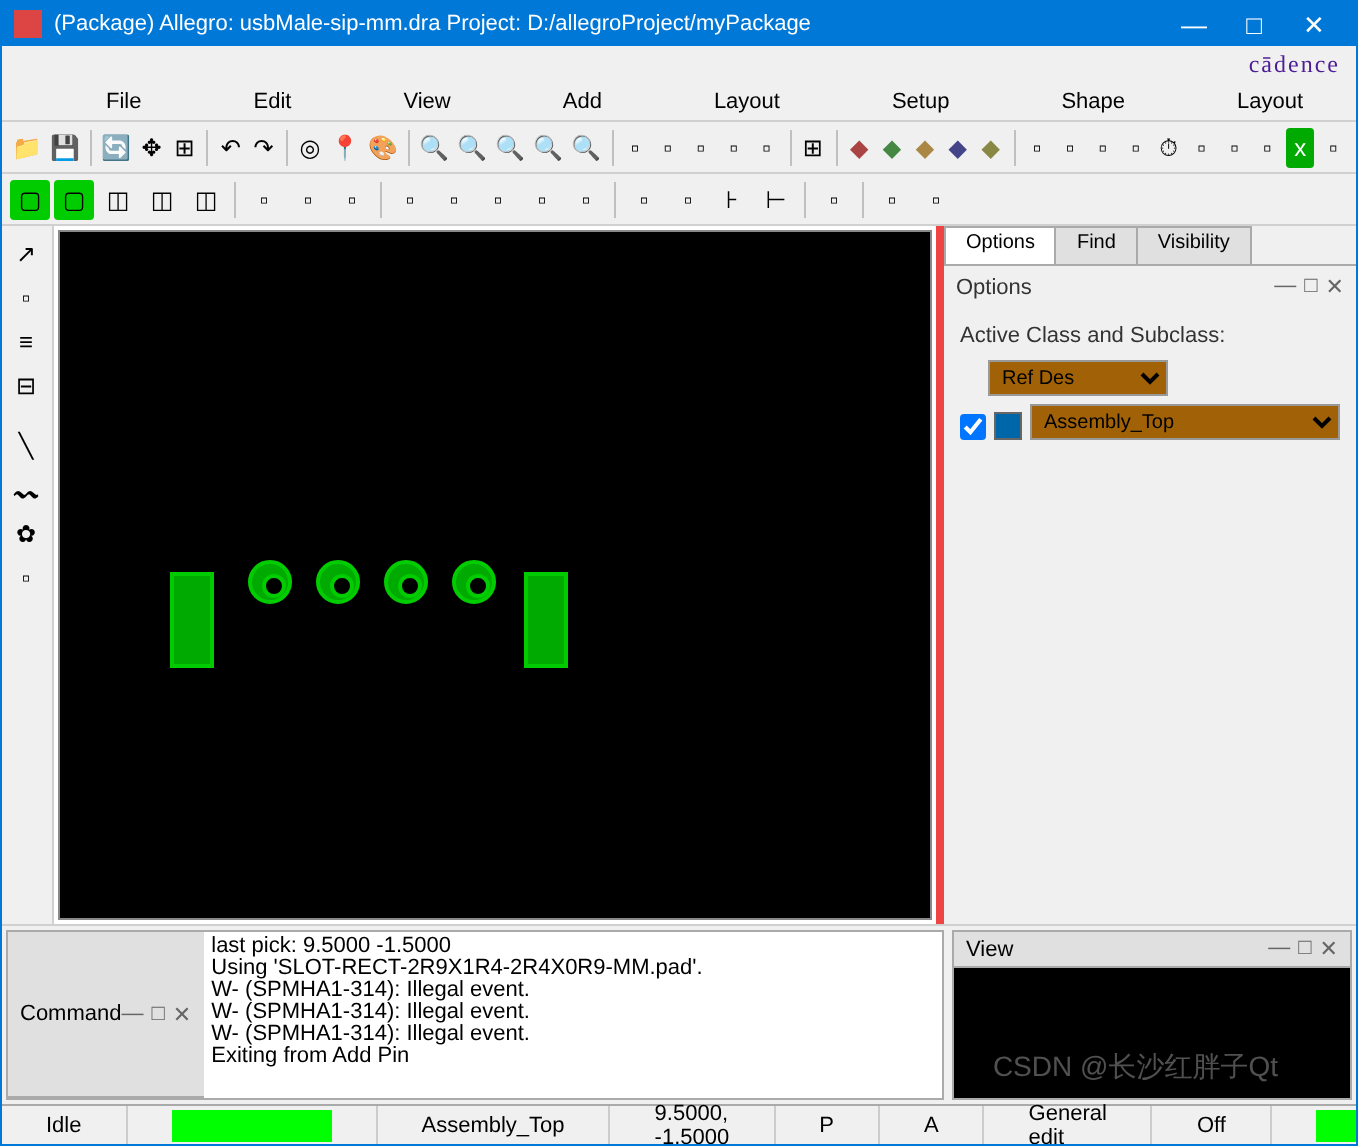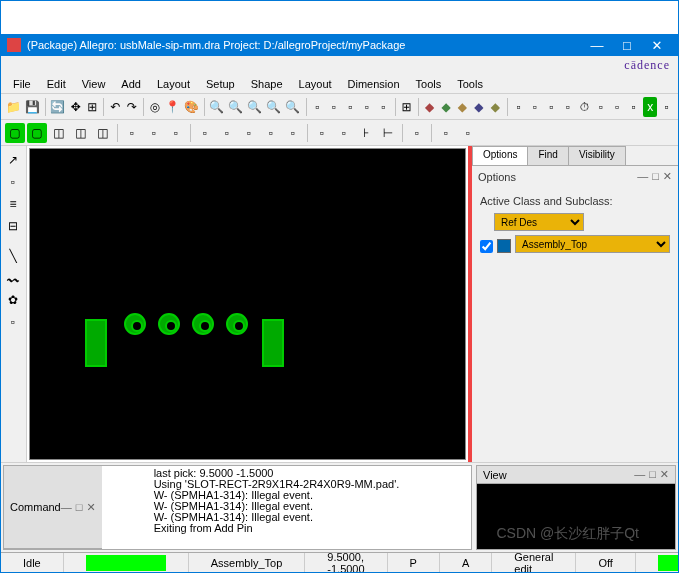--- a/index.html
+++ b/index.html
@@ -1,49 +1,49 @@
 <!DOCTYPE html>
 <html><head>
 <meta charset="utf-8">
 <style>
   * { box-sizing: border-box; margin: 0; padding: 0; font-family: Tahoma, sans-serif; font-size: 11px; }
   body { background: #fff; width: 679px; height: 573px; overflow: hidden; border: 1px solid #0078d7; display: flex; flex-direction: column; }
-  .titlebar { background: #0078d7; color: #fff; height: 22px; display: flex; align-items: center; padding: 0 6px; margin-top: 33px; }
+  .titlebar { background: #0078d7; color: #fff; height: 22px; display: flex; align-items: center; padding: 0 6px; }
   .titlebar .icon { width: 14px; height: 14px; background: #d44; margin-right: 6px; }
   .titlebar .title { flex: 1; font-size: 11px; }
   .winbtns { display: flex; gap: 0; }
   .winbtn { width: 30px; height: 22px; display: flex; align-items: center; justify-content: center; color: #fff; font-size: 13px; }
   .brandbar { height: 18px; background: #f0f0f0; display: flex; justify-content: flex-end; align-items: center; padding: 0 8px; }
   .brand { font-size: 12px; color: #4c1d95; letter-spacing: 1px; font-family: Georgia, serif; }
   .menubar { height: 20px; background: #f0f0f0; display: flex; align-items: center; padding: 0 4px; gap: 0; border-bottom: 1px solid #d0d0d0; }
-  .menuitem { padding: 2px 8px; cursor: default; }
+  .menuitem { padding: 2px 8px; cursor: default; margin-left: 40px; }
   .toolbar { height: 26px; background: #f0f0f0; display: flex; align-items: center; padding: 2px 4px; gap: 2px; border-bottom: 1px solid #d0d0d0; }
   .tbtn { width: 20px; height: 20px; border: 1px solid transparent; display: flex; align-items: center; justify-content: center; font-size: 12px; border-radius: 2px; }
   .sep { width: 1px; height: 18px; background: #c0c0c0; margin: 0 2px; }
   .mainrow { flex: 1; display: flex; overflow: hidden; }
   .lefttool { width: 26px; background: #f0f0f0; border-right: 1px solid #d0d0d0; display: flex; flex-direction: column; gap: 2px; padding: 4px 2px; }
   .canvas-wrap { flex: 1; display: flex; flex-direction: column; background: #000; border: 1px solid #888; margin: 2px; overflow: hidden; }
   .canvas { flex: 1; background: #000; position: relative; }
   .pcb-rect { position: absolute; border: 2px solid #0c0; background: #0a0; }
   .pcb-circle { position: absolute; border: 2px solid #0c0; background: #0a0; border-radius: 50%; width: 22px; height: 22px; }
   .pcb-circle::after { content: ""; position: absolute; width: 8px; height: 8px; border: 2px solid #0c0; border-radius: 50%; top: 5px; left: 5px; background: #000; }
   .rightpanel { width: 210px; background: #f0f0f0; border-left: 4px solid #ef4444; display: flex; flex-direction: column; }
   .tabs { display: flex; height: 20px; border-bottom: 1px solid #aaa; }
   .tab { padding: 2px 10px; border: 1px solid #aaa; border-bottom: none; background: #e0e0e0; font-size: 10px; cursor: default; margin-right: -1px; }
   .tab.active { background: #fff; }
   .panel-title { padding: 4px 6px; font-size: 10px; color: #333; display: flex; justify-content: space-between; align-items: center; }
   .panel-body { padding: 8px; font-size: 10px; color: #333; }
   .label { margin-bottom: 6px; display: block; }
-  .select { width: 100%; height: 18px; font-size: 10px; border: 1px solid #999; margin-bottom: 4px; background: #eab308; padding: 0 2px; }
+  .select { width: 100%; height: 18px; font-size: 10px; border: 1px solid #999; margin-bottom: 4px; background: #a16207; padding: 0 2px; }
   .row { display: flex; align-items: center; gap: 4px; margin-bottom: 4px; }
   .swatch { width: 14px; height: 14px; border: 1px solid #666; background: #06a; }
   .bottompanels { display: flex; height: 90px; background: #f0f0f0; border-top: 1px solid #d0d0d0; }
   .cmdpanel { flex: 1; border: 1px solid #aaa; margin: 2px; display: flex; flex-direction: row; background: #fff; }
   .cmdpanel .hdr { background: #e0e0e0; padding: 2px 6px; font-size: 10px; display: flex; justify-content: space-between; align-items: center; border-bottom: 1px solid #aaa; }
-  .cmdlog { flex: 1; overflow: auto; padding: 2px 4px; font-size: 9px; line-height: 11px; margin-left: 48px; }
+  .cmdlog { flex: 1; overflow: auto; padding: 2px 4px; font-size: 9px; line-height: 11px; }
   .cmdline { display: block; }
   .viewpanel { width: 200px; border: 1px solid #aaa; margin: 2px; background: #000; display: flex; flex-direction: column; }
   .viewpanel .hdr { background: #e0e0e0; padding: 2px 6px; font-size: 10px; display: flex; justify-content: space-between; align-items: center; border-bottom: 1px solid #aaa; color: #000; }
   .statusbar { height: 20px; background: #f0f0f0; border-top: 1px solid #aaa; display: flex; align-items: center; font-size: 10px; }
   .statusbar .cell { padding: 2px 22px; border-right: 1px solid #ccc; height: 100%; display: flex; align-items: center; }
   .green-block { background: #0f0; width: 80px; height: 16px; }
   .hdr-ctrl { display: flex; gap: 4px; font-size: 9px; color: #666; }
   .watermark { position: absolute; bottom: 30px; right: 40px; color: rgba(200,200,200,0.4); font-size: 14px; pointer-events: none; }
 </style>
 </head>

